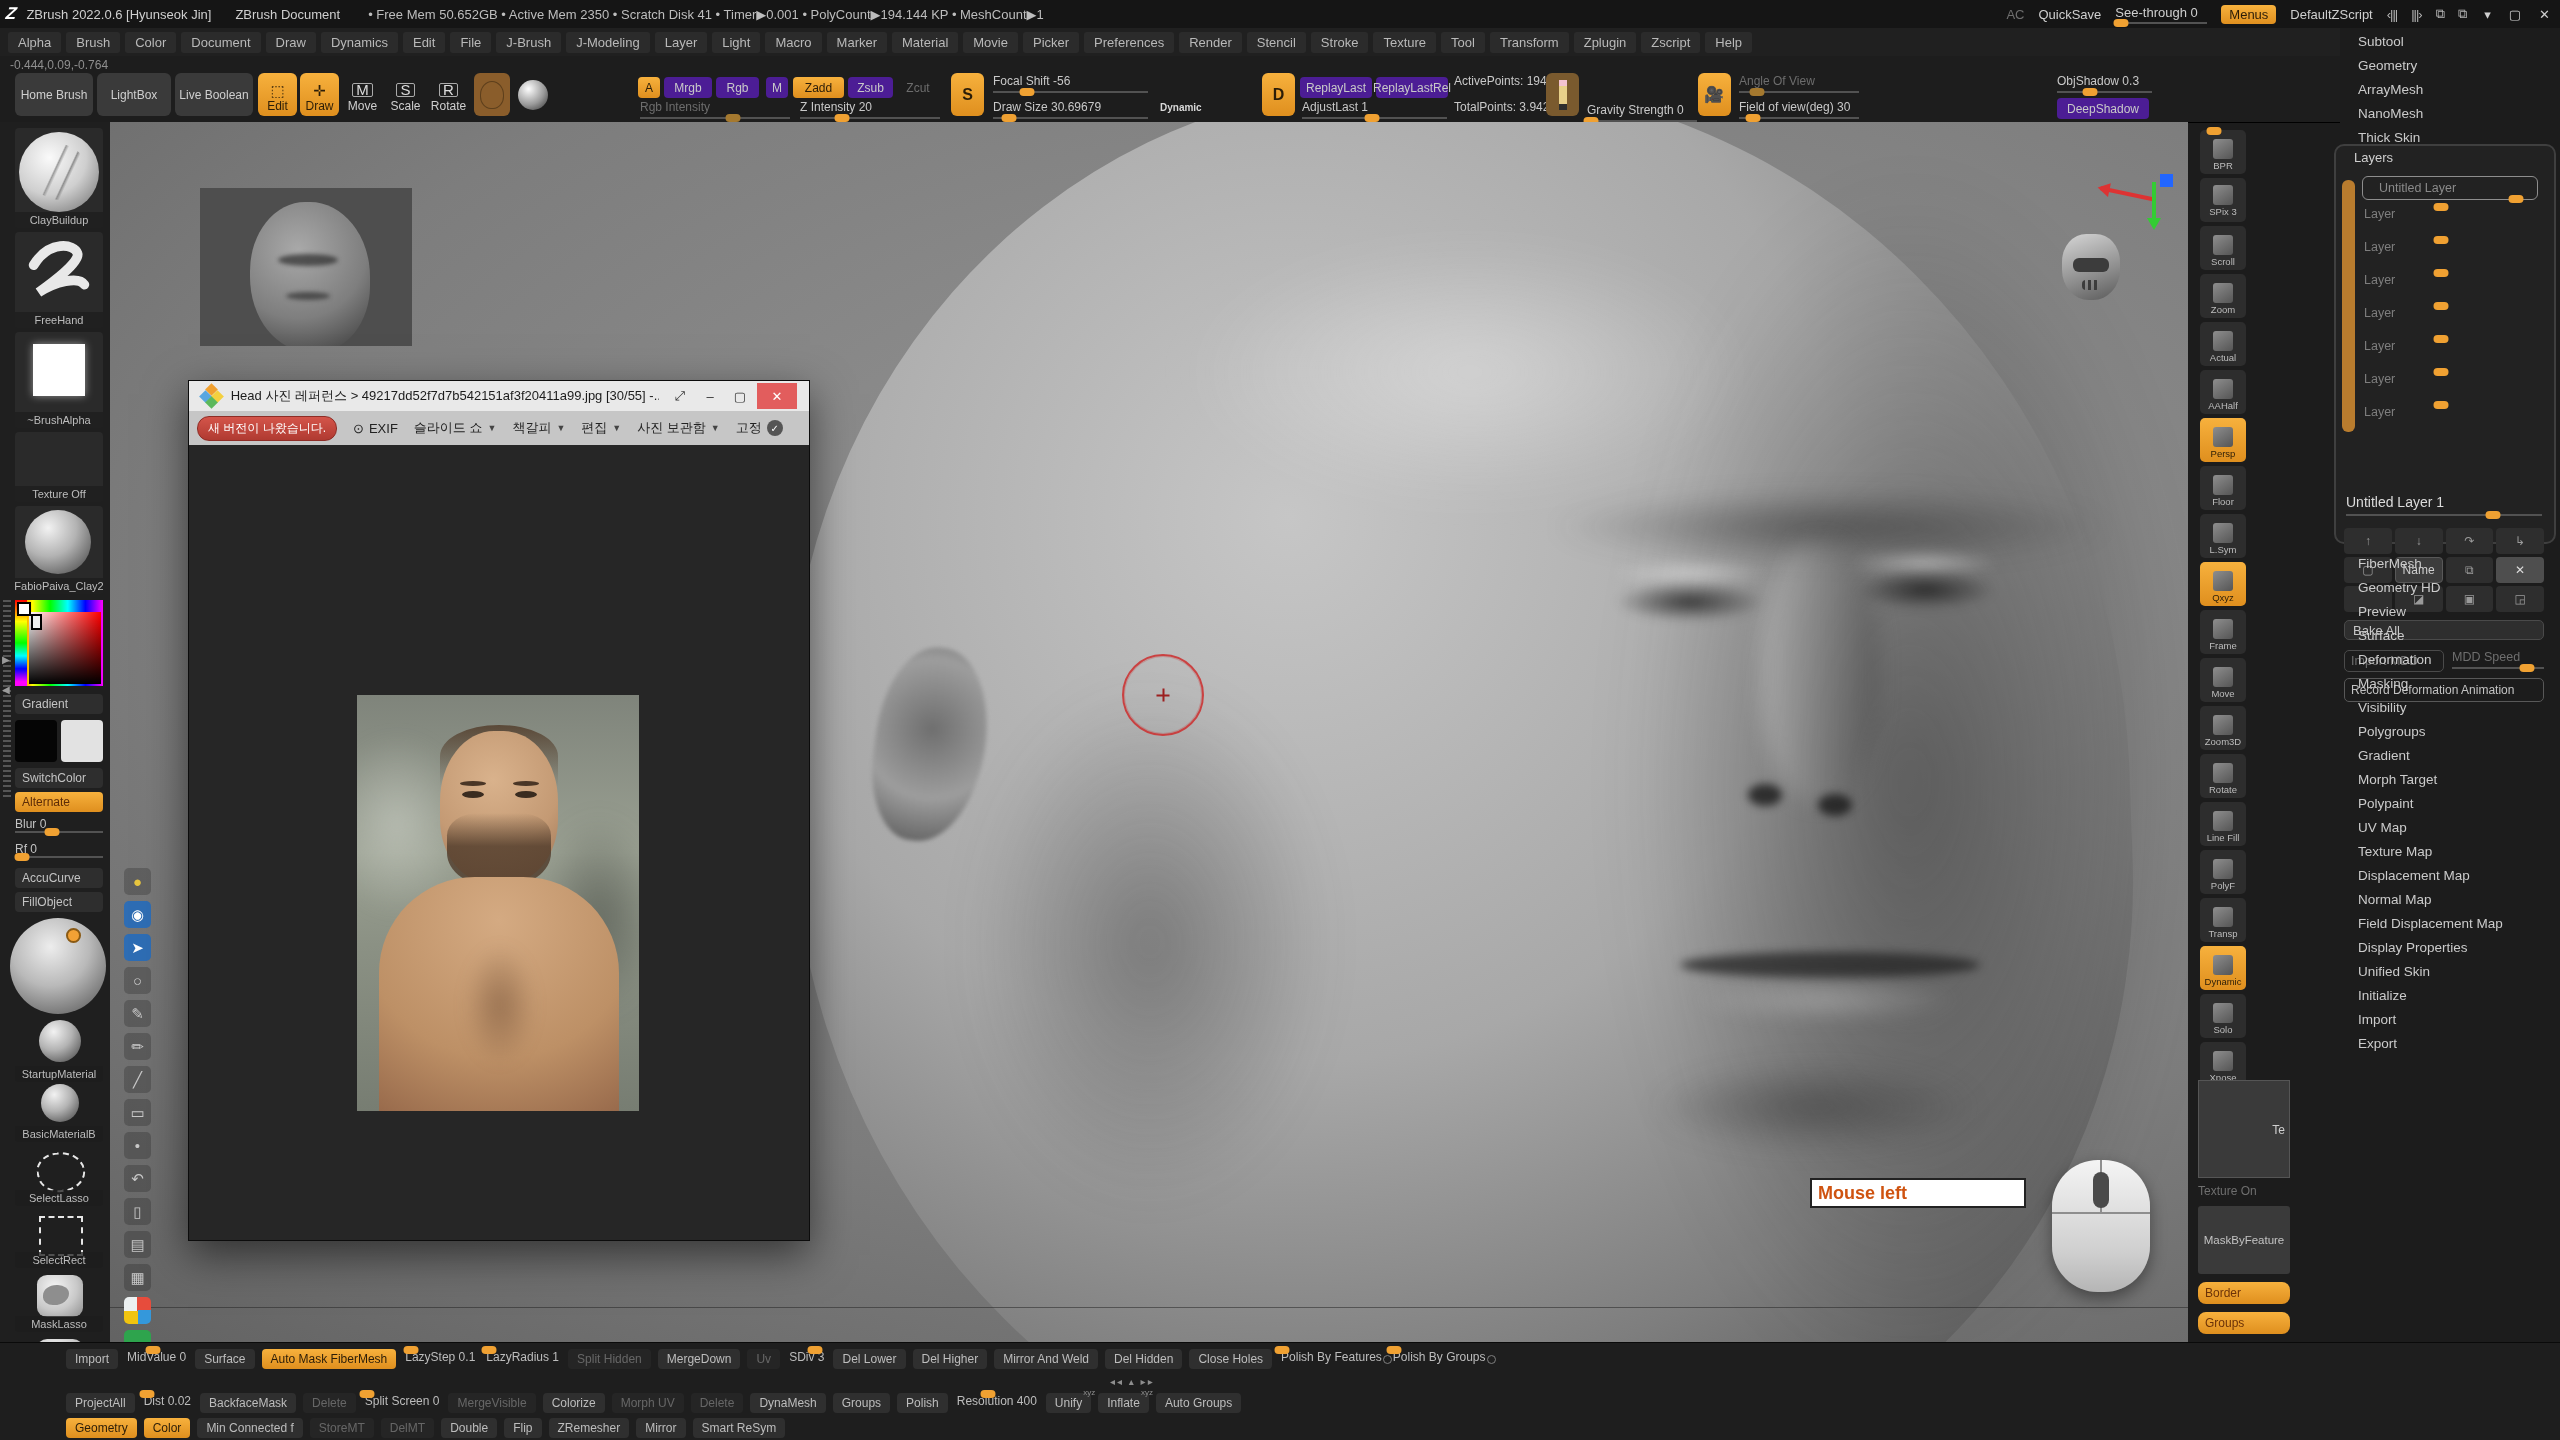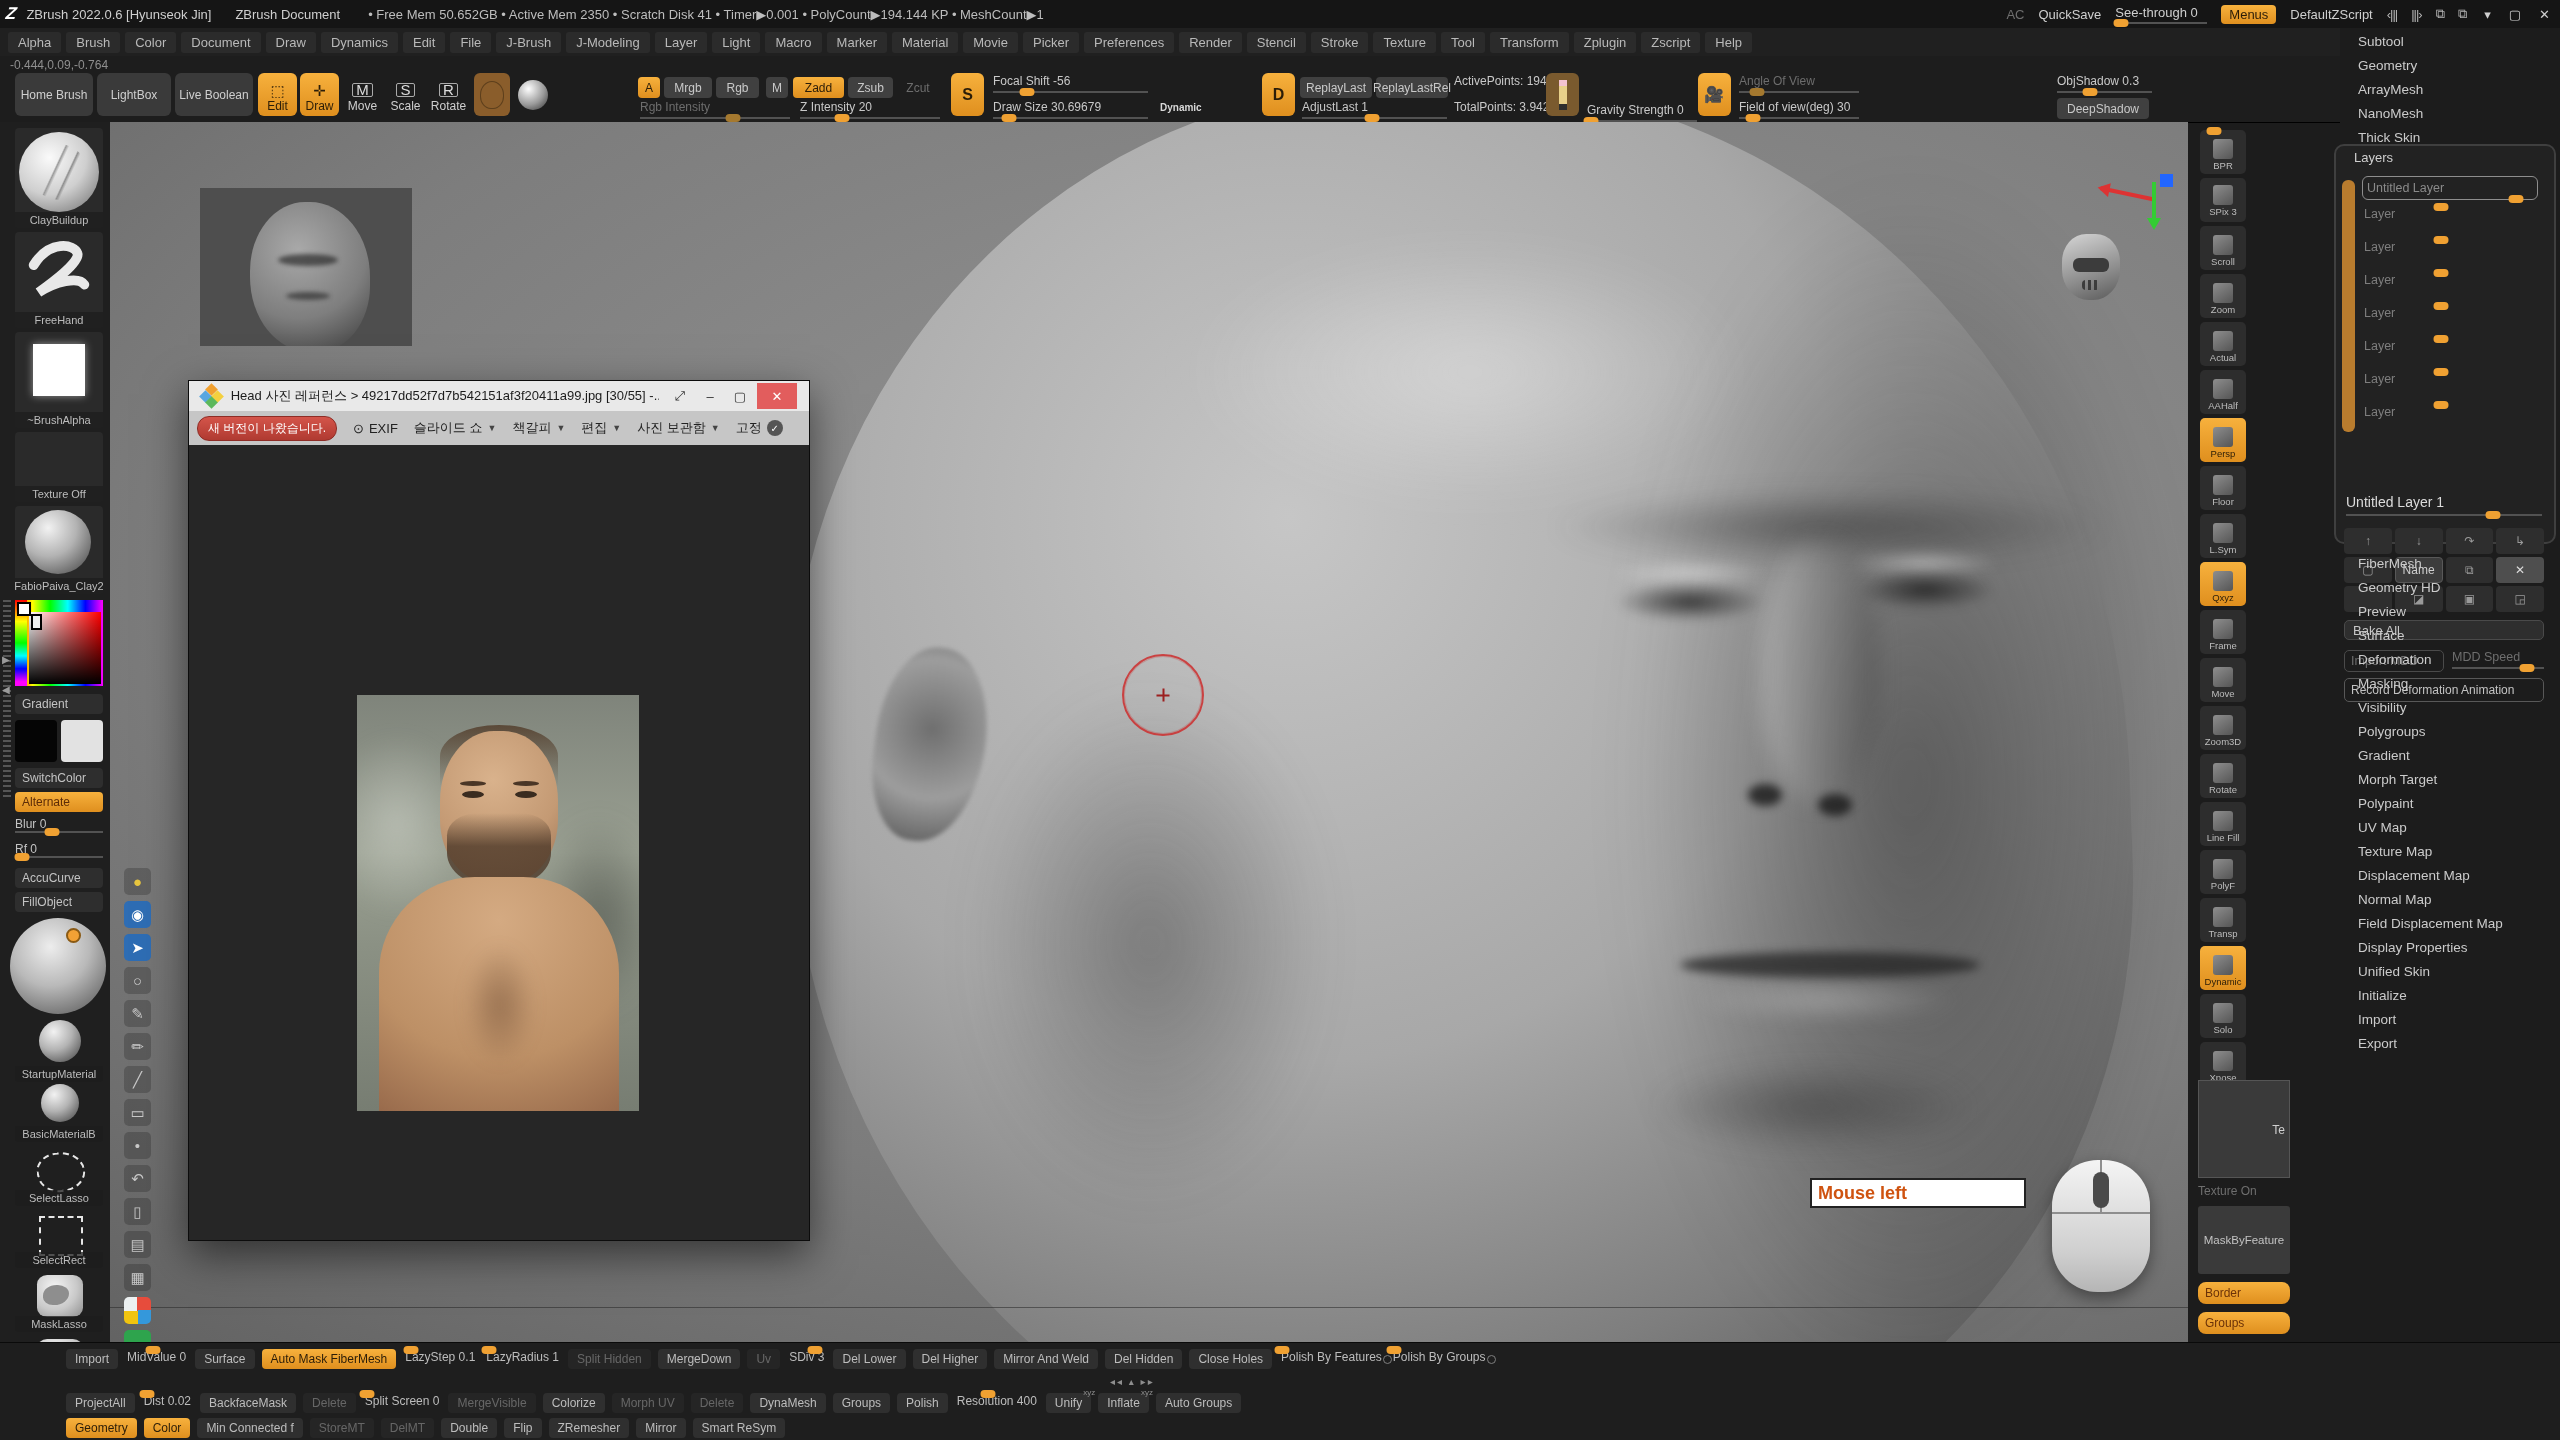--- a/index.html
+++ b/index.html
@@ -28,21 +28,21 @@
 
   
   .topshelf{position:absolute;left:0;top:56px;width:2560px;height:66px;background:#1d1d1d;border-bottom:1px solid #000;}
   .coords{position:absolute;left:10px;top:2px;font-size:12px;color:#8f8f8f;}
   .shelf-btn{position:absolute;top:17px;height:43px;background:#3a3a3a;border-radius:6px;color:#cfcfcf;
              font-size:12px;display:flex;align-items:center;justify-content:center;box-sizing:border-box;}
   .sq{width:39px;flex-direction:column;justify-content:flex-end;padding-bottom:3px;gap:2px;}
   .sq .g{font-size:15px;line-height:12px;color:#dcdcdc;}
   .sq.on{background:linear-gradient(#f7b13d,#df8f1e);color:#2b1d08;}
   .sq.on .g{color:#2b1d08;}
-  .modebtn{position:absolute;top:21px;height:21px;background:#404040;border-radius:4px;font-size:12px;color:#c9c9c9;
+  .modebtn{position:absolute;top:21px;height:21px;background:#4c1d95;border-radius:4px;font-size:12px;color:#c9c9c9;
            display:flex;align-items:center;justify-content:center;padding:0 6px;box-sizing:border-box;}
   .modebtn.on{background:linear-gradient(#f7b13d,#df8f1e);color:#2b1d08;}
   .modebtn.dim{background:none;color:#6d6d6d;}
   .vslider{position:absolute;font-size:12px;color:#c9c9c9;}
   .vslider.dim{color:#6d6d6d;}
   .vslider .track{margin-top:3px;}
   .track{position:relative;display:block;height:2px;background:#525252;}
   .knob{position:absolute;left:var(--pos,20%);top:-3px;width:15px;height:8px;background:var(--accent);
         border-radius:4px;transform:translateX(-50%);}
   .dim .knob{background:#a5792f;}
@@ -232,21 +232,21 @@
   
   .right-panel{position:absolute;left:2340px;top:28px;width:220px;height:1412px;background:#1c1c1c;}
   .rp-item{font-size:13.5px;color:#cbcbcb;padding:4px 0 4px 18px;height:16px;}
   .rp-top{position:absolute;left:0;top:2px;width:220px;}
   .rp-bottom{position:absolute;left:0;top:524px;width:220px;}
   .layers-panel{position:absolute;left:-6px;top:116px;width:222px;height:400px;background:#222;
       border:2px solid #3f3f3f;border-radius:10px;box-sizing:border-box;padding:4px 8px;}
   .layers-title{font-size:13px;color:#cfcfcf;padding-left:10px;}
   .layers-bar{position:absolute;left:6px;top:34px;width:13px;height:252px;background:#b97c2e;border-radius:6px;}
   .layer-rename{position:absolute;left:26px;top:30px;width:176px;height:24px;border:1px solid #8e8e8e;border-radius:6px;
-      color:#8a8a8a;font-size:12.5px;display:flex;align-items:center;padding-left:4px;box-sizing:border-box;}
+      color:#8a8a8a;font-size:12.5px;display:flex;align-items:center;padding-left:16px;box-sizing:border-box;}
   .layer-rename .knob{top:auto;bottom:-4px;}
   .layer-rows{position:absolute;left:26px;top:60px;width:176px;}
   .layer-row{height:33px;}
   .layer-row .cell-label{font-size:12.5px;color:#7e7e7e;}
   .layer-row .cell-track{display:block;margin-top:3px;}
   .active-layer{position:absolute;left:10px;top:348px;width:196px;font-size:14px;color:#dcdcdc;}
   .active-layer .track{margin-top:4px;}
   .layer-grid{position:absolute;left:8px;top:382px;width:200px;display:grid;grid-template-columns:repeat(4,1fr);gap:3px;}
   .lg-btn{height:26px;background:#2e2e2e;border-radius:4px;color:#9a9a9a;font-size:12px;
       display:flex;align-items:center;justify-content:center;}

